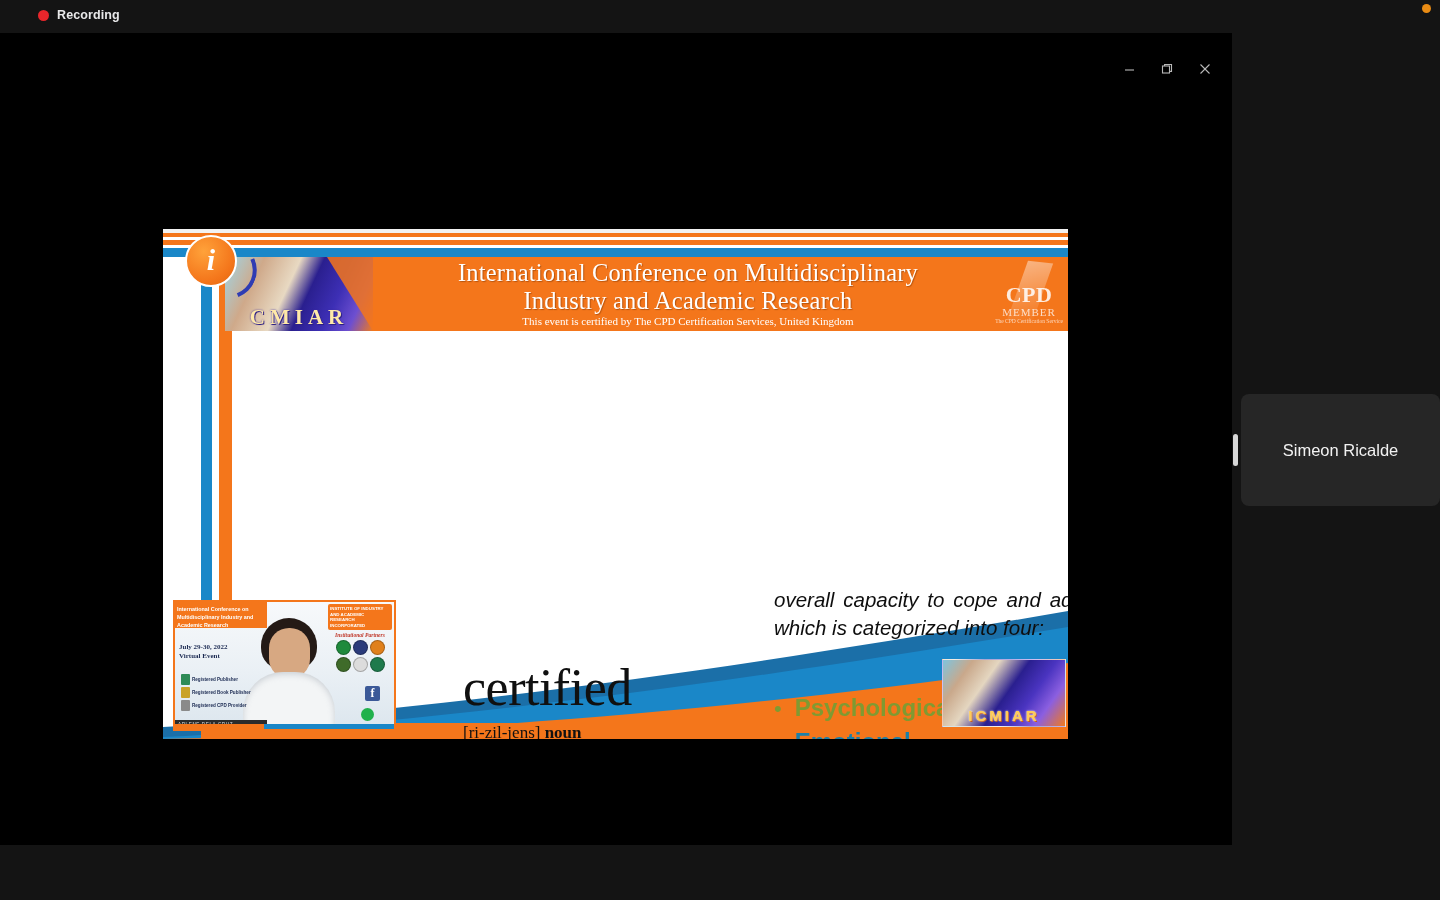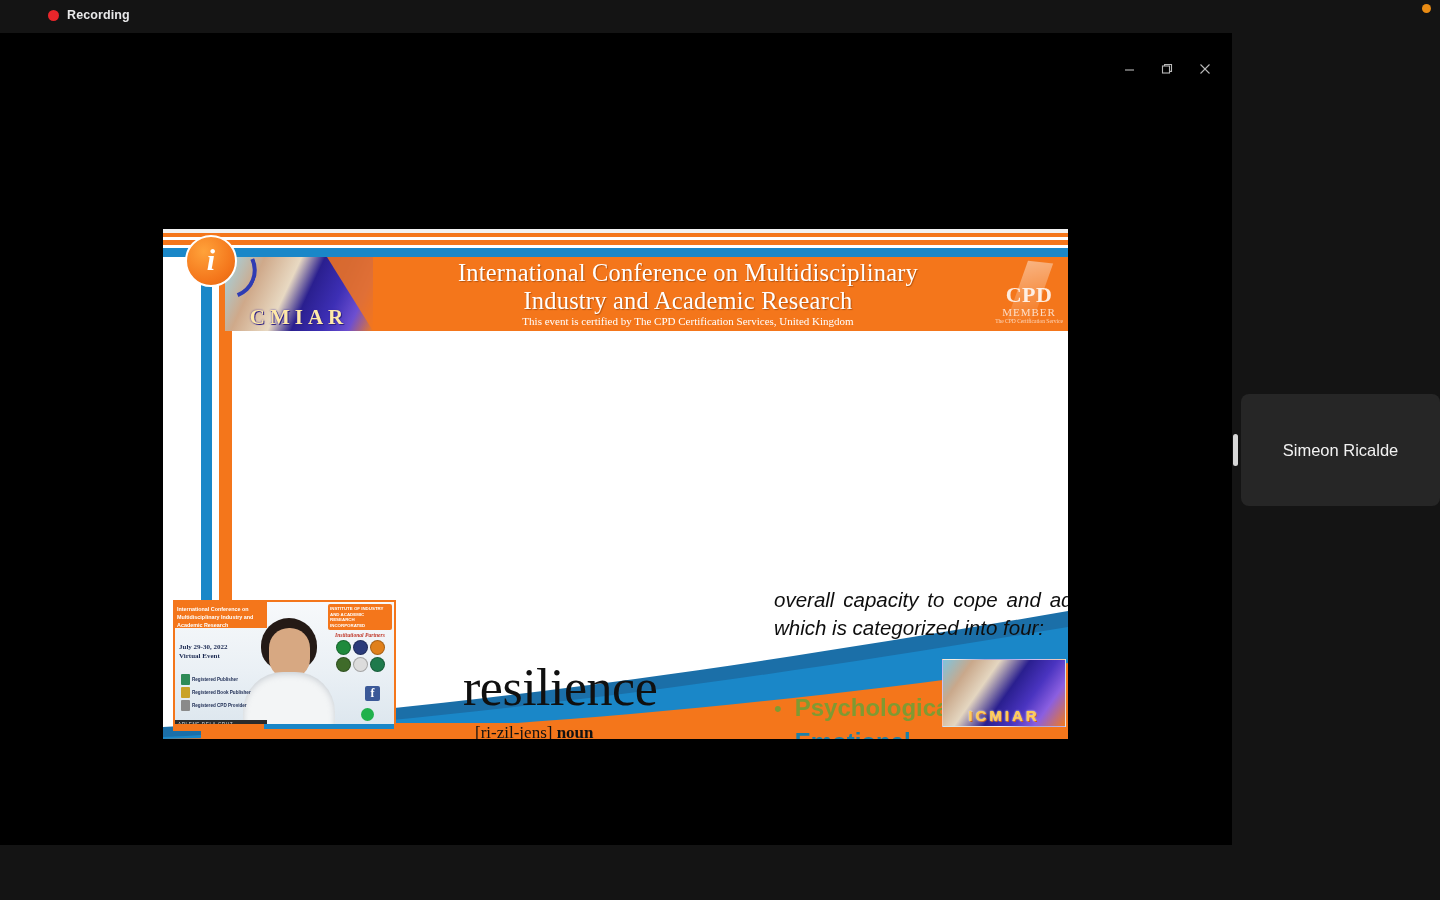--- a/index.html
+++ b/index.html
@@ -17,21 +17,21 @@
 
   
   #topbar {
     position: absolute;
     left: 0; top: 0;
     width: 1440px; height: 33px;
     background: #141414;
   }
   #rec-group {
     position: absolute;
-    left: 23px; top: 9px;
+    left: 13px; top: 9px;
     display: flex;
     align-items: center;
     gap: 8px;
     padding-left: 25px;
   }
   #rec-dot {
     width: 11px; height: 11px;
     border-radius: 50%;
     background: #e8262b;
     display: block;
@@ -234,21 +234,20 @@
     line-height: 54px;
     color: #101010;
     letter-spacing: -0.5px;
   }
   #resilience-pron {
     margin-top: 8px;
     font-family: "Liberation Serif", serif;
     font-size: 17px;
     line-height: 19px;
     color: #111;
-    margin-left: 12px;
   }
   #resilience-pron b { font-weight: bold; }
 
   #body-para {
     position: absolute;
     left: 611px; top: 357px;
     width: 327px;
     z-index: 4;
     font-family: "Liberation Sans", sans-serif;
     font-style: italic;
@@ -572,21 +571,21 @@
       <div class="cpd-mem">MEMBER</div>
       <div class="cpd-small">The CPD Certification Service</div>
     </div>
 
     <div id="i-swoosh"></div>
     <div id="i-badge">
         <span>i</span>
       </div>
 
     <div id="resilience-block">
-      <div id="resilience-word">resilience</div>
+      <div id="resilience-word">certified</div>
       <div id="resilience-pron">
         <span>[ri-zil-jens]</span>
         <b>noun</b>
       </div>
     </div>
 
     <div id="body-para">overall capacity to cope and adapt which is categorized into four:</div>
 
     <div id="bullets">
       <div class="bullet-row">

